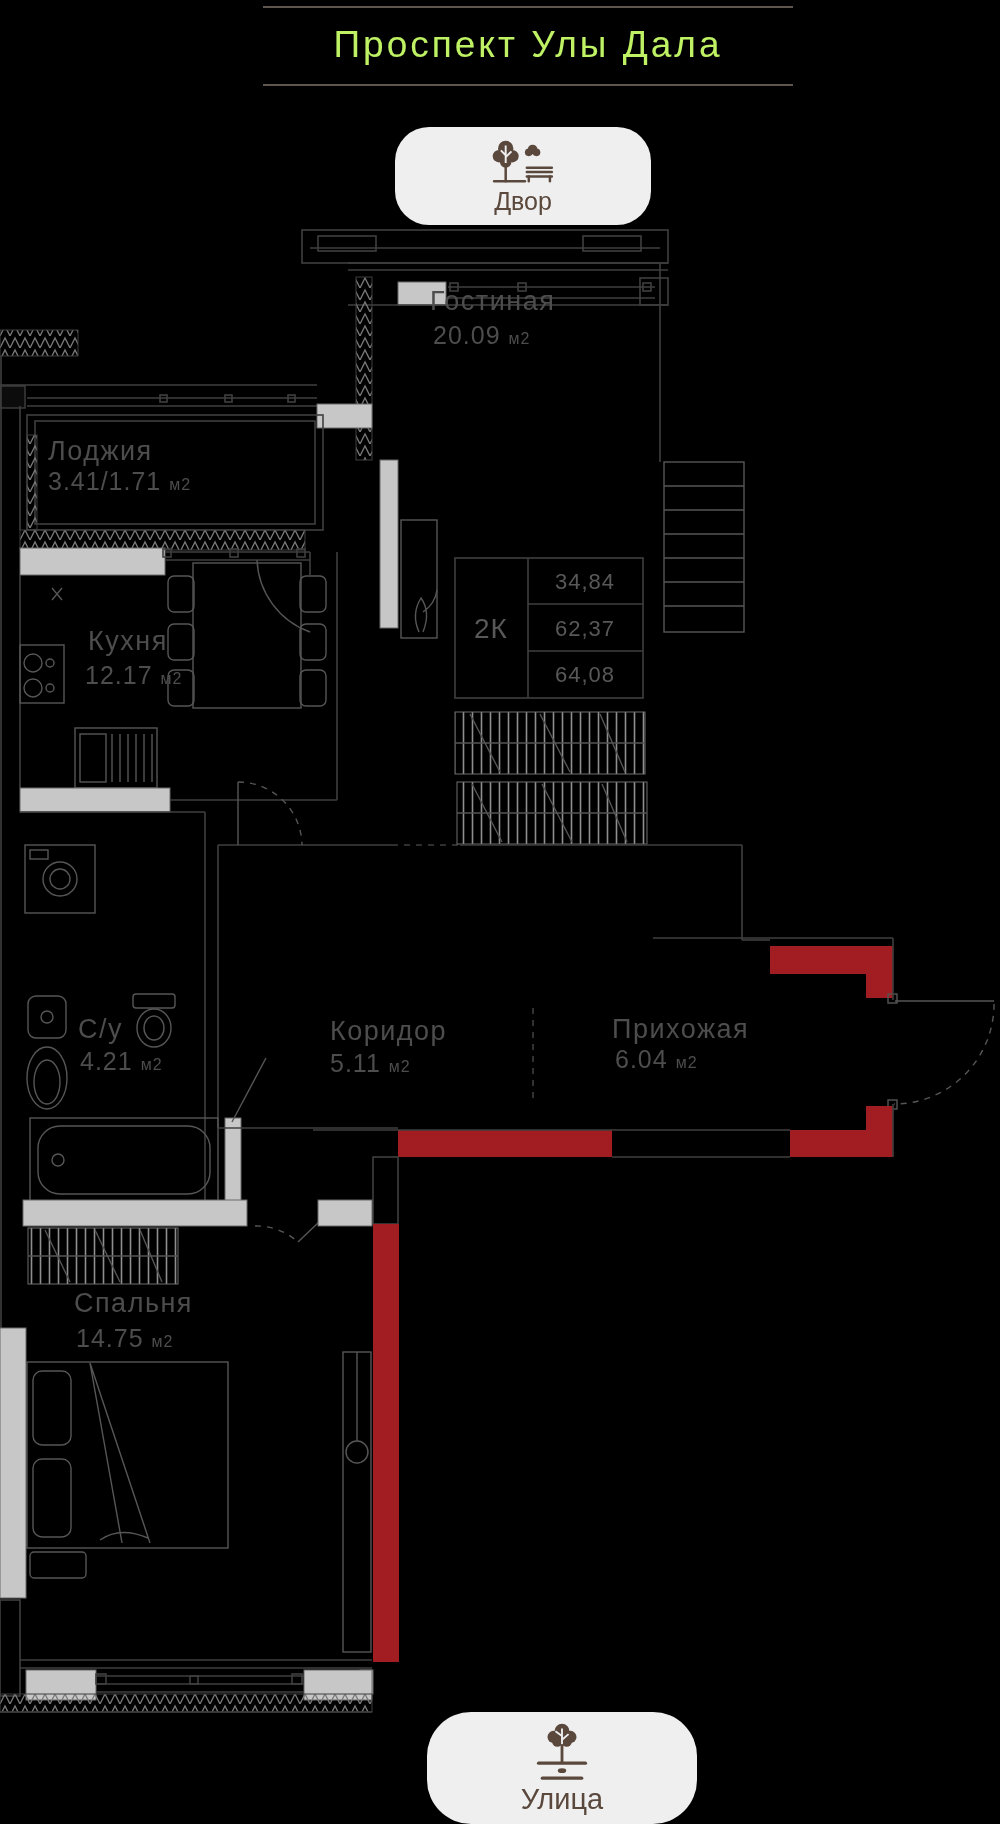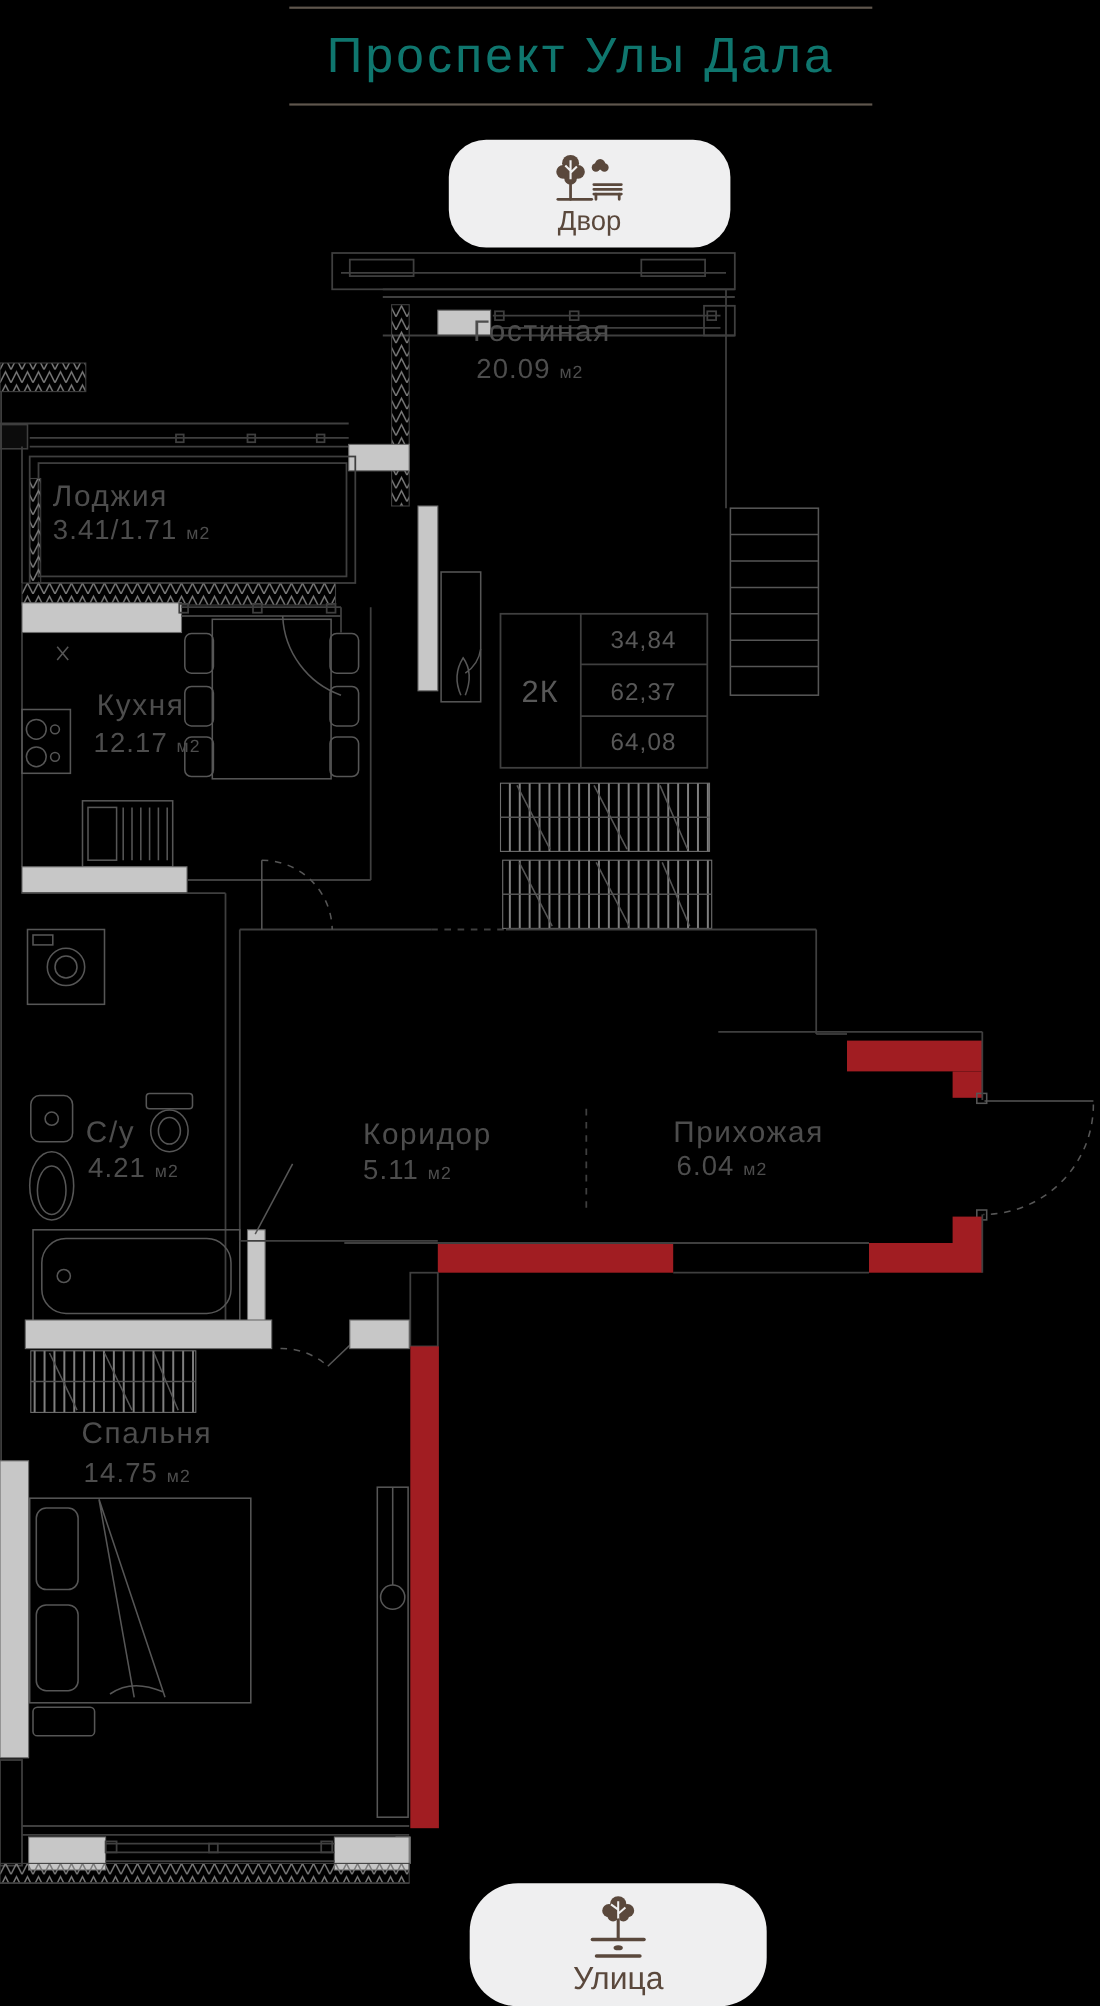--- a/index.html
+++ b/index.html
@@ -2,25 +2,25 @@
 <html><head>
 <meta charset="utf-8">
 <style>
   html,body{margin:0;padding:0;background:#000;}
   .stage{position:relative;width:1000px;height:1824px;background:#000;overflow:hidden;
          font-family:"Liberation Sans",sans-serif;}
   
   .hdr{position:absolute;left:263px;top:0;width:530px;text-align:center;}
   .rule{height:2px;background:#5f564d;}
   .rule.top{margin-top:6px;}
-  .hdr h1{margin:16px 0 18px 0;font-weight:300;font-size:45px;letter-spacing:3px;color:#0f766e;}
+  .hdr h1{margin:16px 0 18px 0;font-weight:300;font-size:37px;letter-spacing:3px;color:#bef264;}
   
   .badge{position:absolute;background:#efeff0;display:flex;flex-direction:column;
          align-items:center;justify-content:center;color:#5a483c;}
-  .badge-top{left:408px;top:127px;width:256px;height:98px;border-radius:34px;}
+  .badge-top{left:395px;top:127px;width:256px;height:98px;border-radius:34px;}
   .badge-top .blabel{font-size:25px;margin-top:1px;}
   .badge-bottom{left:427px;top:1712px;width:270px;height:112px;border-radius:44px;justify-content:center;}
   .badge-bottom .blabel{font-size:29px;margin-top:2px;}
   
   svg.plan{position:absolute;left:0;top:0;}
   .w{stroke:#3f3f3f;fill:none;stroke-width:1.6;}
   .w2{stroke:#565656;fill:none;stroke-width:1.4;}
   .gf{fill:#c7c7c7;stroke:#6a6a6a;stroke-width:1;}
   .bf{fill:#0c0c0c;stroke:#3f3f3f;stroke-width:1.4;}
   .rf{fill:#a11d22;stroke:none;}

